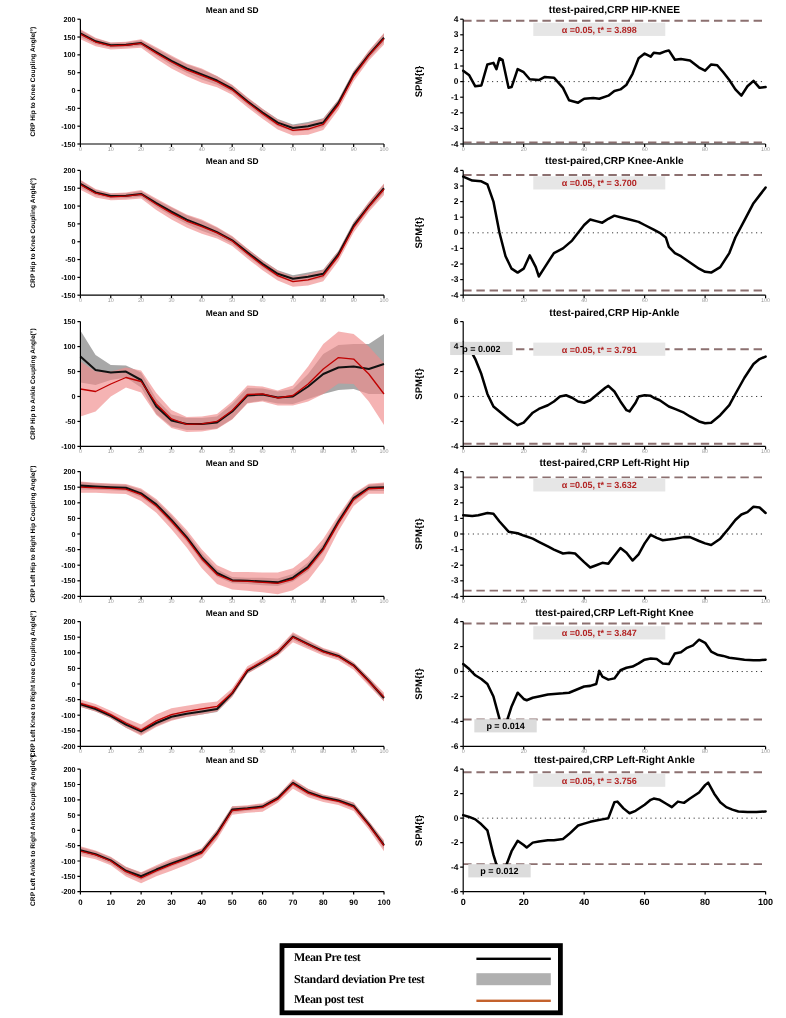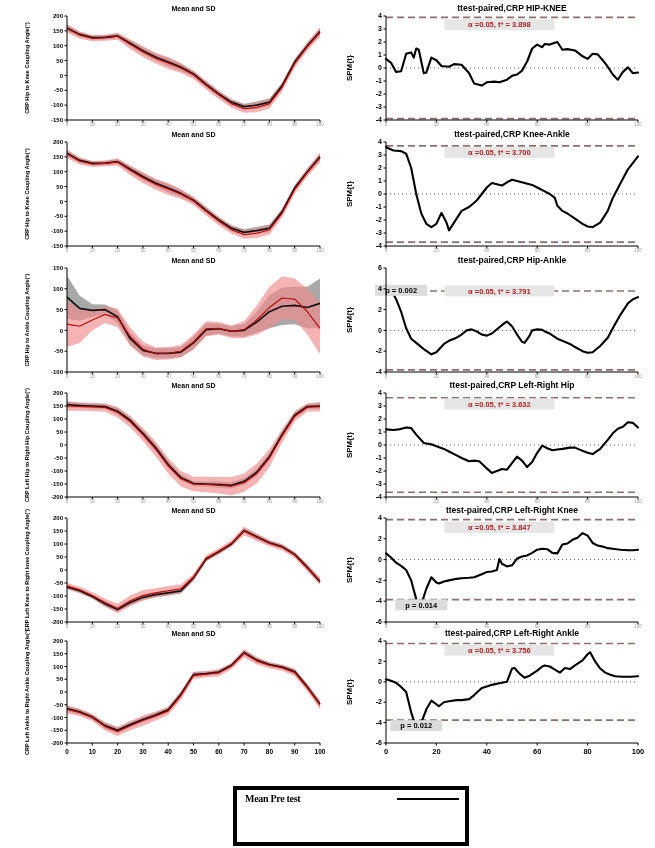--- a/index.html
+++ b/index.html
@@ -572,14 +572,22 @@
         <text x="170" y="9" text-anchor="middle" font-size="8.5" font-weight="bold" fill="#000">ttest-paired,CRP Left-Right Ankle</text>
         <text x="10" y="65" text-anchor="middle" font-size="8" font-weight="bold" fill="#000" transform="rotate(-90 10 65)">SPM{t}</text>
       </svg>
     </div>
 
   <div id="legend">
     <div class="lrow">
       <span class="llabel">Mean Pre test</span>
       <span class="lswatch" style="height: 2px; background: rgb(0, 0, 0);"></span>
     </div>
+    <div class="lrow">
+      <span class="llabel">Standard deviation Pre test</span>
+      <span class="lswatch" style="height: 10px; background: rgb(176, 176, 176);"></span>
+    </div>
+    <div class="lrow">
+      <span class="llabel">Mean post test</span>
+      <span class="lswatch" style="height: 2px; background: rgb(196, 98, 45);"></span>
+    </div>
   </div>
 </div>
 
 </body></html>

